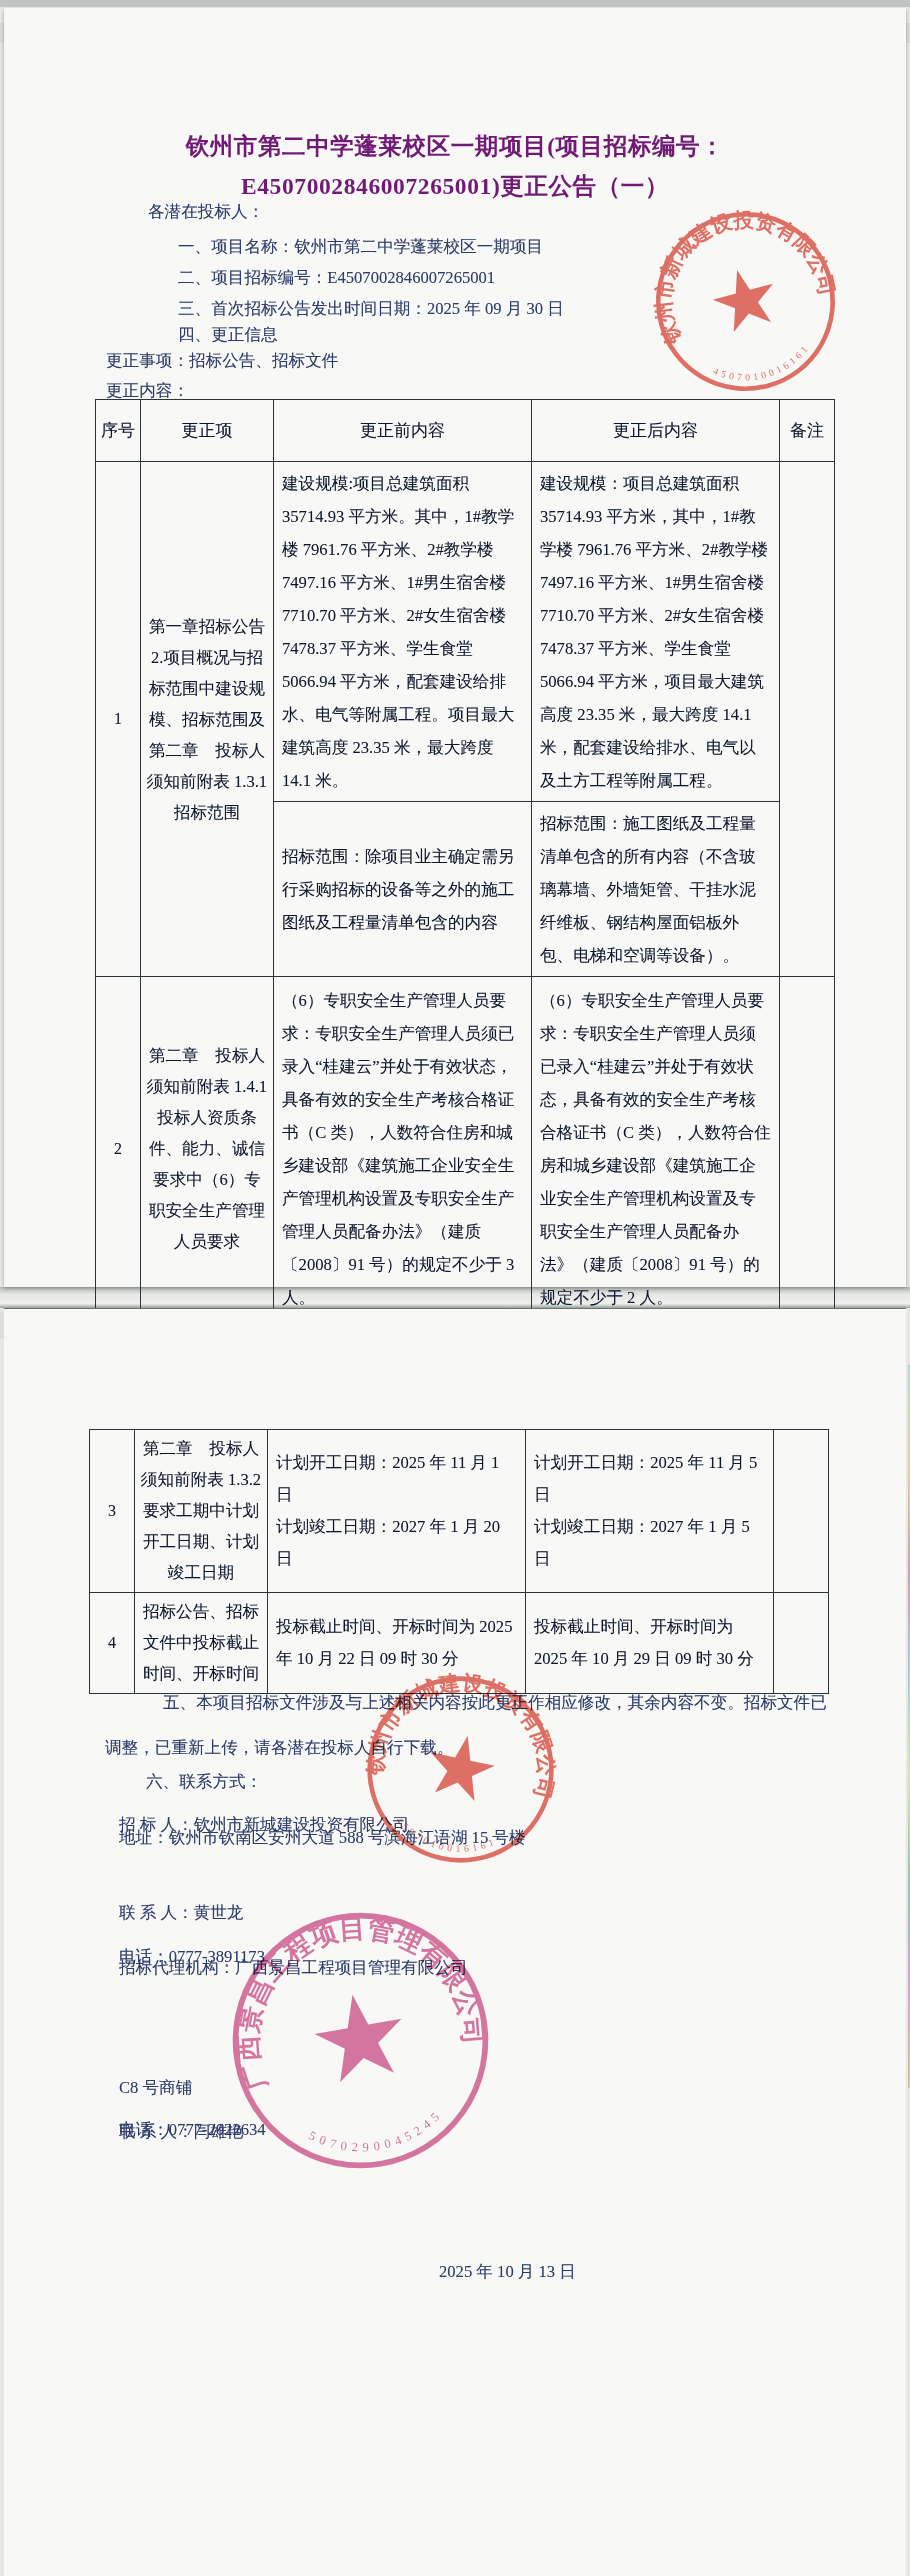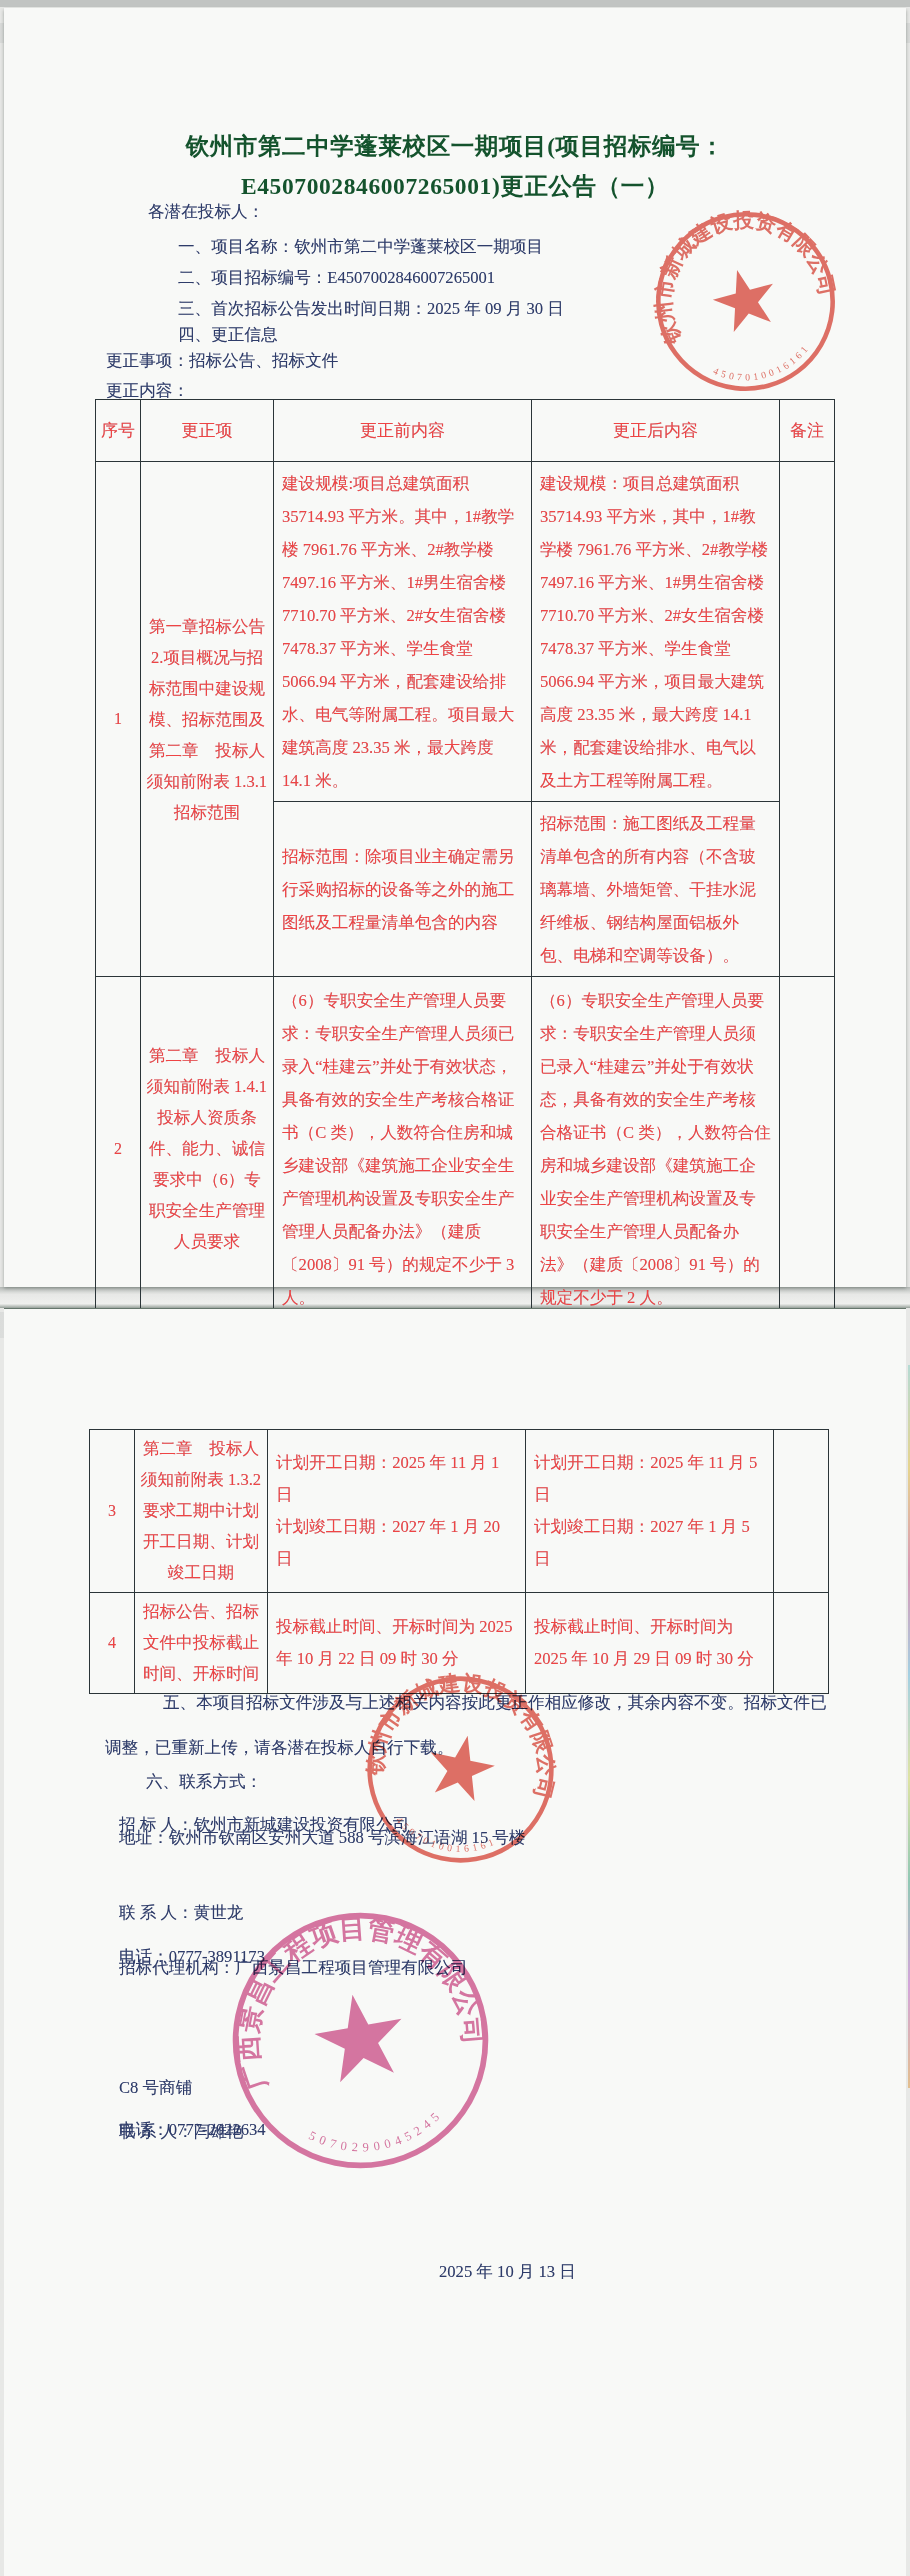--- a/index.html
+++ b/index.html
@@ -6,25 +6,25 @@
   body{
     width:910px;height:2576px;position:relative;overflow:hidden;
     background:#e7e8e6;
     font-family:"Liberation Serif","DejaVu Serif",serif;
     color:#2e3c6a;
   }
   .page{position:absolute;left:4px;width:902px;background:#f8f9f7;}
   #page1{top:8px;height:1279px;box-shadow:0 1.7px 3.4px rgba(60,70,65,.45);}
   #page2{top:1308px;height:1268px;border-top:1.1px solid #66776d;}
   .abs{position:absolute;}
-  .doc-title{width:100%;text-align:center;font-weight:bold;font-size:23.5px;line-height:38px;color:#14532d;letter-spacing:0.6px;}
+  .doc-title{width:100%;text-align:center;font-weight:bold;font-size:23.5px;line-height:38px;color:#701a75;letter-spacing:0.6px;}
   .t{font-size:16.6px;white-space:nowrap;text-shadow:0 0 0.6px rgba(45,55,100,.35);}
   table.ctable{position:absolute;border-collapse:collapse;table-layout:fixed;background:transparent;}
   table.ctable, .ctable td{border:1.7px solid #2b3538;}
-  .ctable td{font-size:16.6px;color:#ef4444;vertical-align:middle;padding:4.6px 8px;text-shadow:0 0 0.6px rgba(45,55,100,.3);}
+  .ctable td{font-size:16.6px;color:#0f172a;vertical-align:middle;padding:4.6px 8px;text-shadow:0 0 0.6px rgba(45,55,100,.3);}
   .ctable td.hcell{text-align:center;font-size:17px;padding:2.3px;}
   .ctable td.seq{text-align:center;font-size:16px;}
   .ctable td.item{text-align:center;line-height:31px;padding:3.4px 4.6px;margin-left:44px;}
   .ctable td.content{text-align:left;line-height:33px;}
   .ctable td.content2{text-align:left;line-height:32px;}
   .ctable td.note{padding:1.1px;}
   .stamp{position:absolute;opacity:.8;mix-blend-mode:multiply;}
   .noise{position:absolute;pointer-events:none;}
   .rainbow{position:absolute;width:2.3px;opacity:.65;
     background:linear-gradient(#9ad3c9,#e5c95f,#d46a9a,#7fc3e0,#d9e07f,#62b79a,#c97fd4,#e0a95f);}

